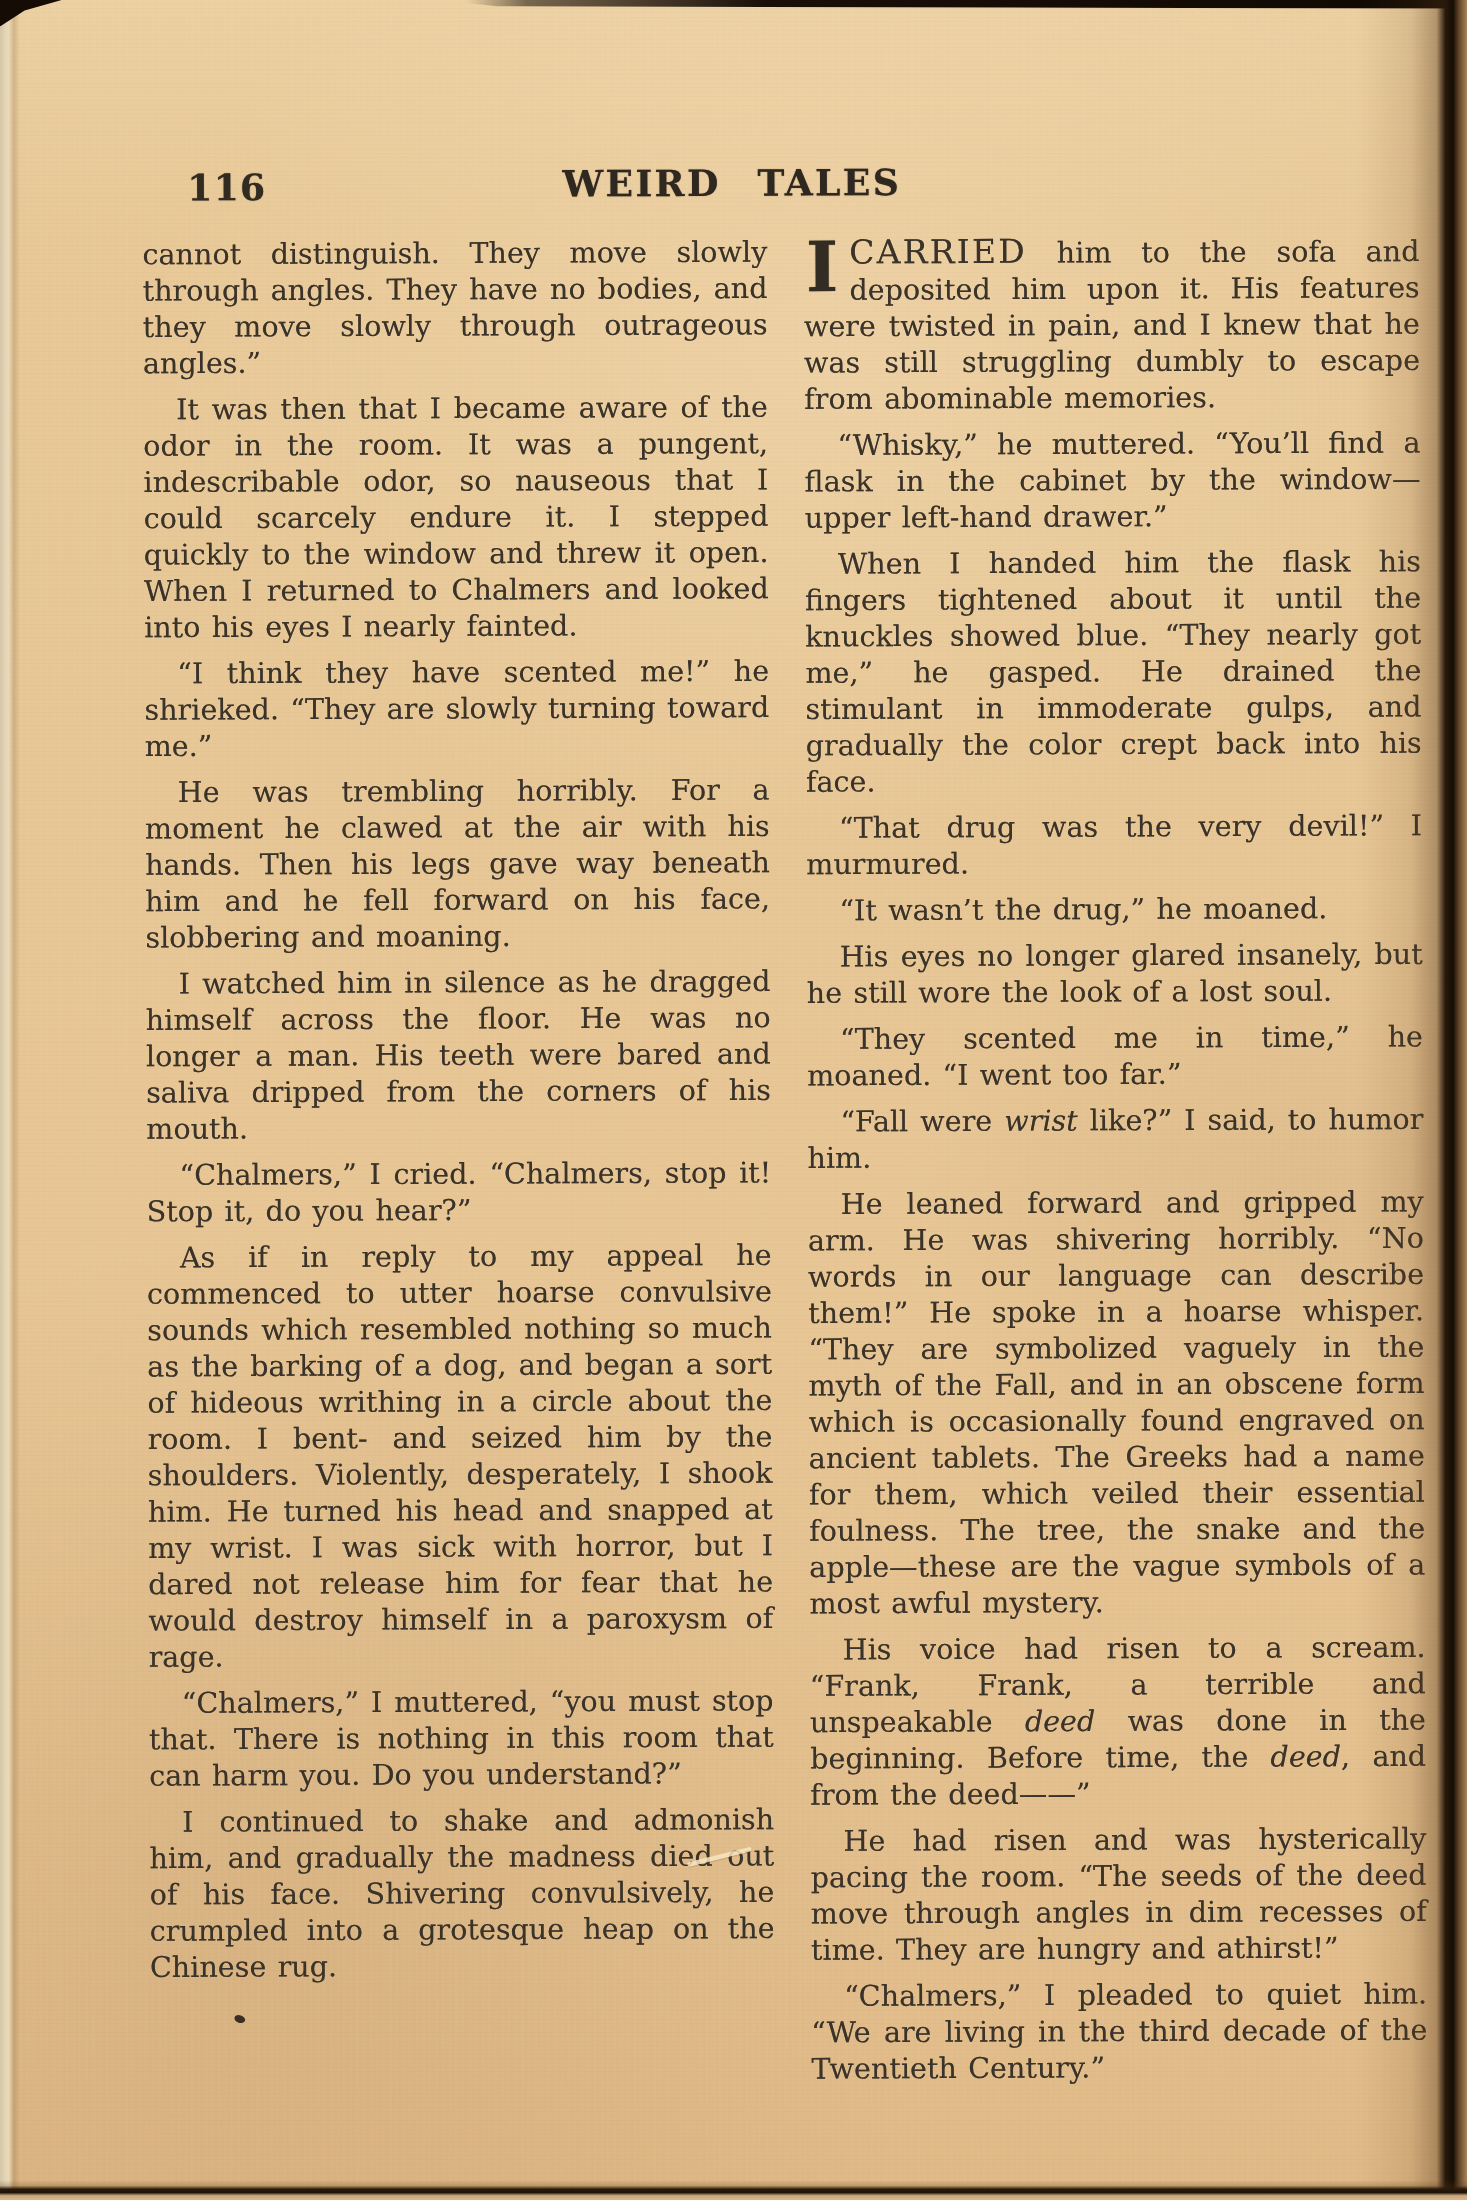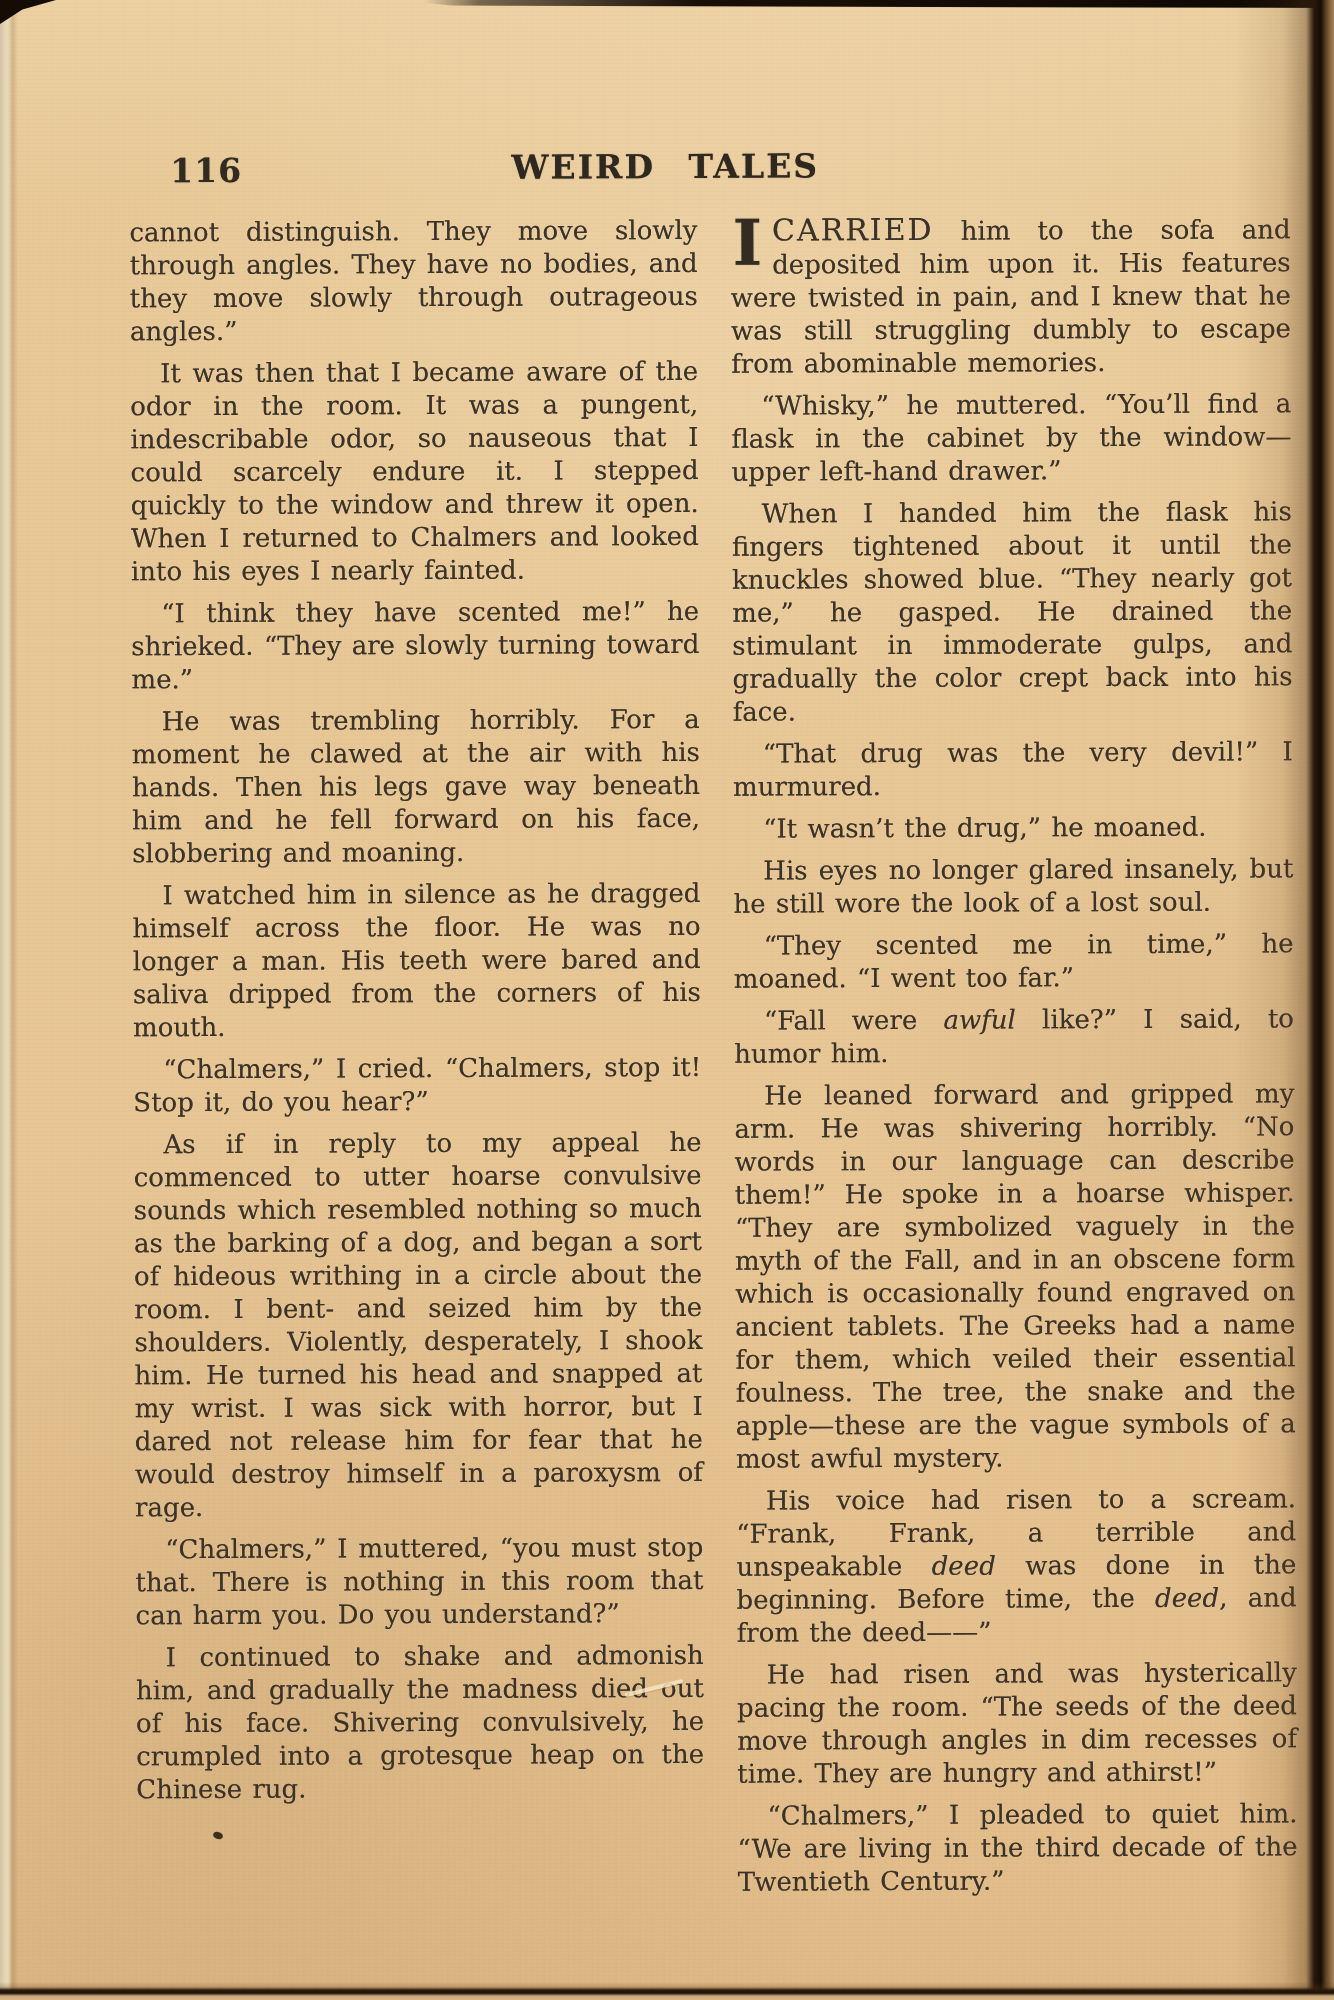--- a/index.html
+++ b/index.html
@@ -116,21 +116,21 @@
         <p class="para indent"><span>I continued to shake and admonish him, and gradually the madness died out of his face. Shivering convulsively, he crumpled into a grotesque heap on the Chinese rug.</span></p>
       </div>
     <div class="col col-right">
         <p class="para"><span class="dropcap">I</span><span class="lead">carried</span><span> him to the sofa and deposited him upon it. His features were twisted in pain, and I knew that he was still struggling dumbly to escape from abominable memories.</span></p>
         <p class="para indent"><span>“Whisky,” he muttered. “You’ll find a flask in the cabinet by the window—upper left-hand drawer.”</span></p>
         <p class="para indent"><span>When I handed him the flask his fingers tightened about it until the knuckles showed blue. “They nearly got me,” he gasped. He drained the stimulant in immoderate gulps, and gradually the color crept back into his face.</span></p>
         <p class="para indent"><span>“That drug was the very devil!” I murmured.</span></p>
         <p class="para indent"><span>“It wasn’t the drug,” he moaned.</span></p>
         <p class="para indent"><span>His eyes no longer glared insanely, but he still wore the look of a lost soul.</span></p>
         <p class="para indent"><span>“They scented me in time,” he moaned. “I went too far.”</span></p>
-        <p class="para indent"><span>“Fall were </span><span class="em">awful</span><span> like?” I said, to humor him.</span></p>
+        <p class="para indent"><span>“Fall were </span><span class="em">wrist</span><span> like?” I said, to humor him.</span></p>
         <p class="para indent"><span>He leaned forward and gripped my arm. He was shivering horribly. “No words in our language can describe them!” He spoke in a hoarse whisper. “They are symbolized vaguely in the myth of the Fall, and in an obscene form which is occasionally found engraved on ancient tablets. The Greeks had a name for them, which veiled their essential foulness. The tree, the snake and the apple—these are the vague symbols of a most awful mystery.</span></p>
         <p class="para indent"><span>His voice had risen to a scream. “Frank, Frank, a terrible and unspeakable </span><span class="em">deed</span><span> was done in the beginning. Before time, the </span><span class="em">deed</span><span>, and from the deed——”</span></p>
         <p class="para indent"><span>He had risen and was hysterically pacing the room. “The seeds of the deed move through angles in dim recesses of time. They are hungry and athirst!”</span></p>
         <p class="para indent"><span>“Chalmers,” I pleaded to quiet him. “We are living in the third decade of the Twentieth Century.”</span></p>
       </div>
   </div>
 
   <div class="edge-left"></div>
   <div class="corner-tl"></div>
   <div class="edge-top"></div>

